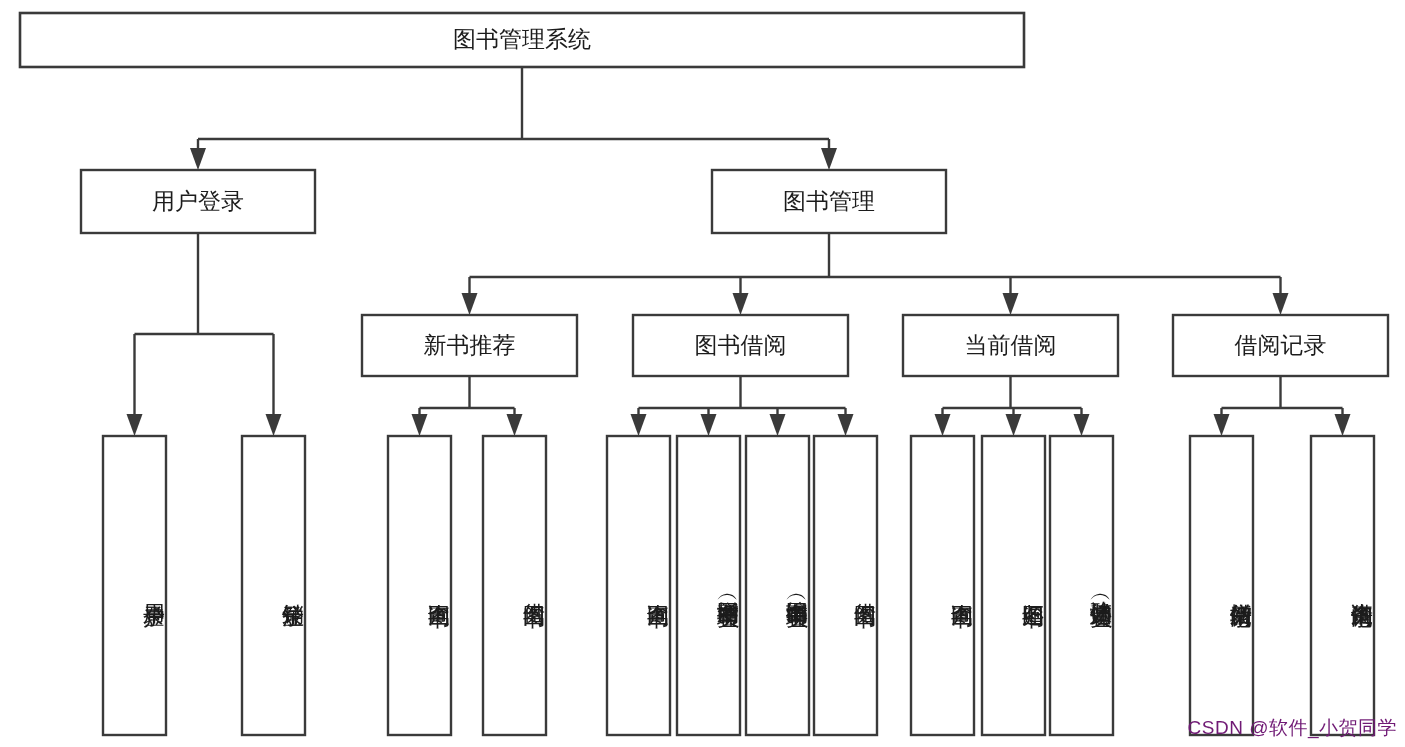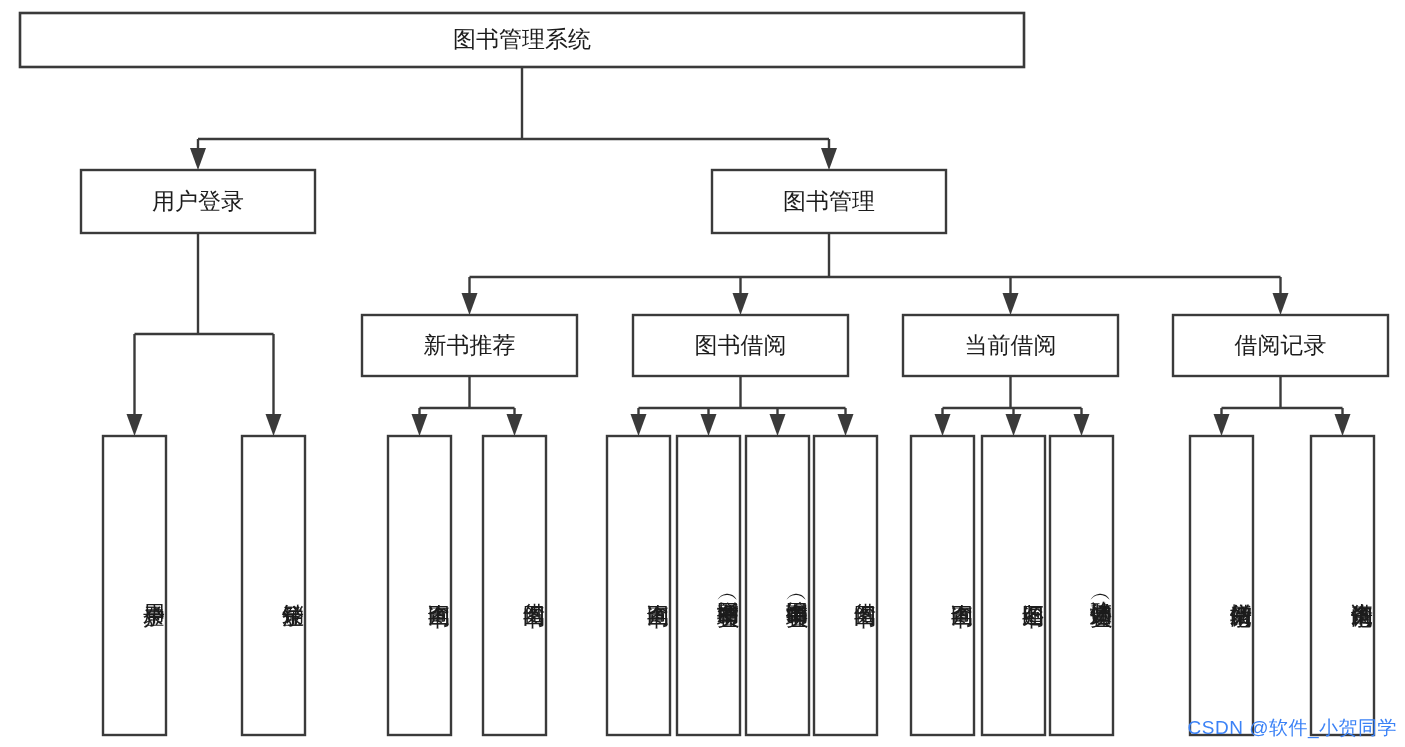--- a/index.html
+++ b/index.html
@@ -79,21 +79,21 @@
     justify-content: center;
     width: 100%;
     height: 100%;
   }
   .watermark {
     position: absolute;
     right: 8px;
     bottom: 6px;
     font-family: "Liberation Sans", "DejaVu Sans", sans-serif;
     font-size: 19px;
-    color: #3b82f6;
+    color: #701a75;
     letter-spacing: 0.5px;
     user-select: none;
     pointer-events: none;
   }
 </style>
 </head>
 <body>
 
 <div id="diagram-root">
 

